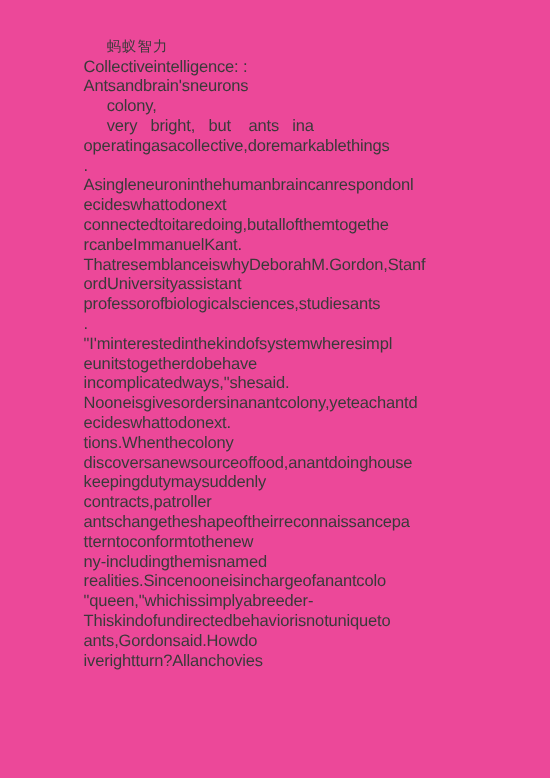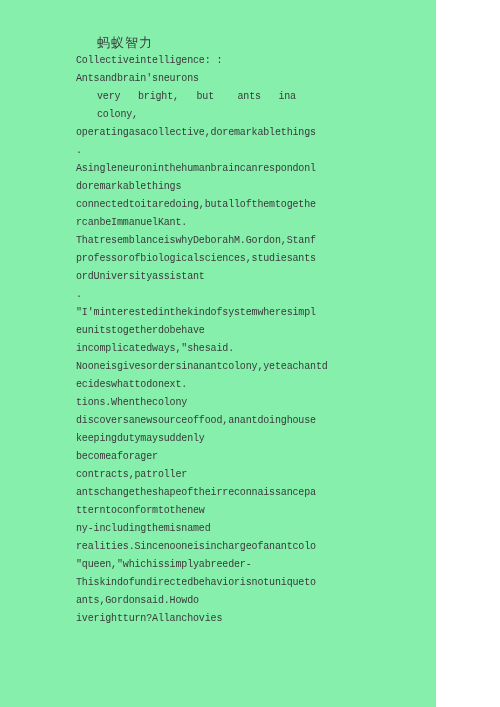--- a/index.html
+++ b/index.html
@@ -9,35 +9,35 @@
   }
   body {
     width: 500px;
     height: 707px;
     overflow: hidden;
     font-family: "DejaVu Serif", "Liberation Serif", serif;
   }
 
   #page {
     position: relative;
-    width: 436px;
+    width: 500px;
     height: 707px;
-    background: #86efac;
+    background: #ec4899;
   }
 
   #doc-body {
     position: absolute;
     left: 76px;
     top: 34px;
     width: 336px;
   }
 
   .line {
-    font-family: Liberation Mono, monospace;
-    font-size: 10px;
+    font-family: Liberation Sans, sans-serif;
+    font-size: 15px;
     line-height: 18px;
     color: #3a3a3a;
     white-space: pre;
     letter-spacing: -0.15px;
     -webkit-font-smoothing: none;
   }
 
   .line.cjk {
     font-family: "DejaVu Sans", "Liberation Sans", sans-serif;
     font-size: 13px;
@@ -56,41 +56,40 @@
 <div id="page">
   <div id="doc-body">
 
     <div class="line cjk ind-title">蚂蚁智力</div>
 
     <div class="line">Collectiveintelligence: :</div>
 
     <div class="line">Antsandbrain'sneurons</div>
 
     <div id="body-lines">
+        <div class="line ind-1">colony,</div>
         <div class="line ind-1">very   bright,   but    ants   ina</div>
-        <div class="line ind-1">colony,</div>
         <div class="line">operatingasacollective,doremarkablethings</div>
         <div class="line">.</div>
         <div class="line">Asingleneuroninthehumanbraincanrespondonl</div>
-        <div class="line">doremarkablethings</div>
+        <div class="line">ecideswhattodonext</div>
         <div class="line">connectedtoitaredoing,butallofthemtogethe</div>
         <div class="line">rcanbeImmanuelKant.</div>
         <div class="line">ThatresemblanceiswhyDeborahM.Gordon,Stanf</div>
+        <div class="line">ordUniversityassistant</div>
         <div class="line">professorofbiologicalsciences,studiesants</div>
-        <div class="line">ordUniversityassistant</div>
         <div class="line">.</div>
         <div class="line">"I'minterestedinthekindofsystemwheresimpl</div>
         <div class="line">eunitstogetherdobehave</div>
         <div class="line">incomplicatedways,"shesaid.</div>
         <div class="line">Nooneisgivesordersinanantcolony,yeteachantd</div>
         <div class="line">ecideswhattodonext.</div>
         <div class="line">tions.Whenthecolony</div>
         <div class="line">discoversanewsourceoffood,anantdoinghouse</div>
         <div class="line">keepingdutymaysuddenly</div>
-        <div class="line">becomeaforager</div>
         <div class="line">contracts,patroller</div>
         <div class="line">antschangetheshapeoftheirreconnaissancepa</div>
         <div class="line">tterntoconformtothenew</div>
         <div class="line">ny-includingthemisnamed</div>
         <div class="line">realities.Sincenooneisinchargeofanantcolo</div>
         <div class="line">"queen,"whichissimplyabreeder-</div>
         <div class="line">Thiskindofundirectedbehaviorisnotuniqueto</div>
         <div class="line">ants,Gordonsaid.Howdo</div>
         <div class="line">iverightturn?Allanchovies</div>
       </div>

